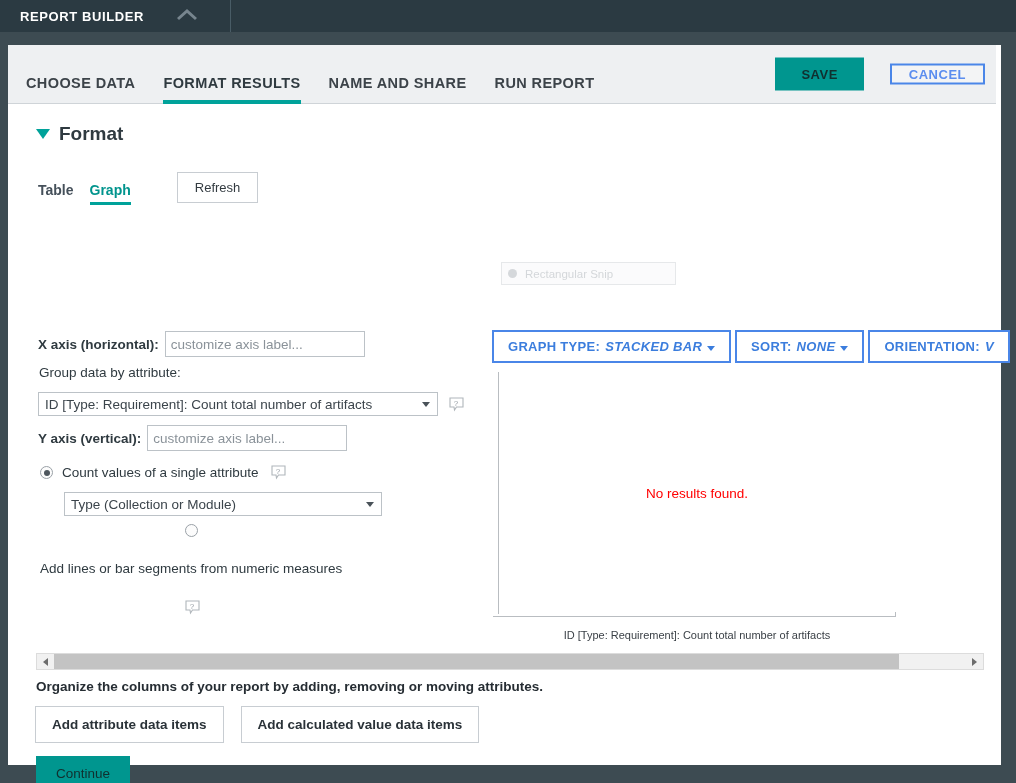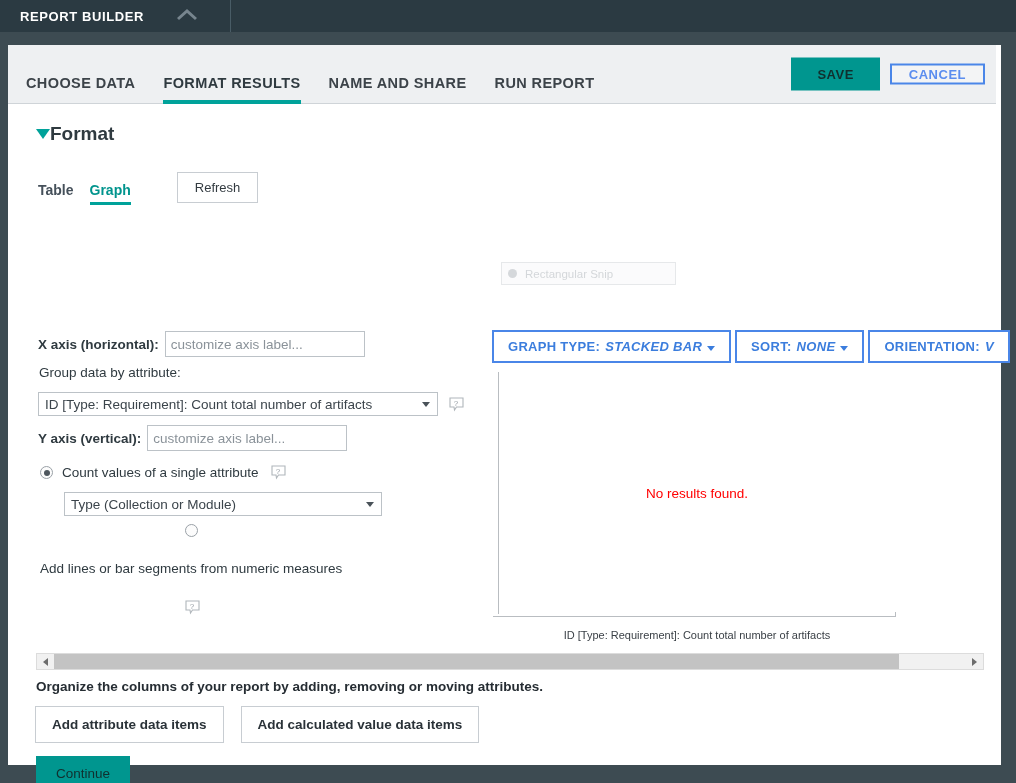--- a/index.html
+++ b/index.html
@@ -64,27 +64,28 @@
     background: #00968f; color: #10302f; border: none;
     font-size: 13px; font-weight: bold; letter-spacing: .5px;
     padding: 9px 26px; cursor: pointer;
     font-family: "Liberation Sans", sans-serif;
   }
   .btn-cancel {
     background: #f3f4f5; color: #5b8def; border: 2px solid #4a86e8;
     font-size: 13px; font-weight: bold; letter-spacing: .5px;
     padding: 1px 17px; cursor: pointer;
     font-family: "Liberation Sans", sans-serif;
+    margin-left: 16px;
   }
 
   
   #formatbody { position: absolute; left: 0; top: 59px; width: 993px; height: 650px; }
 
   .section-head {
-    position: absolute; display: flex; align-items: center; 
+    position: absolute; display: flex; align-items: center; gap: 9px;
     font-size: 19px; font-weight: bold; color: #2f3a40; cursor: pointer;
   }
   #format-head { left: 28px; top: 19px; }
   .tri-down {
     width: 0; height: 0;
     border-left: 7px solid transparent; border-right: 7px solid transparent;
     border-top: 10px solid #00a29a;
   }
 
   

